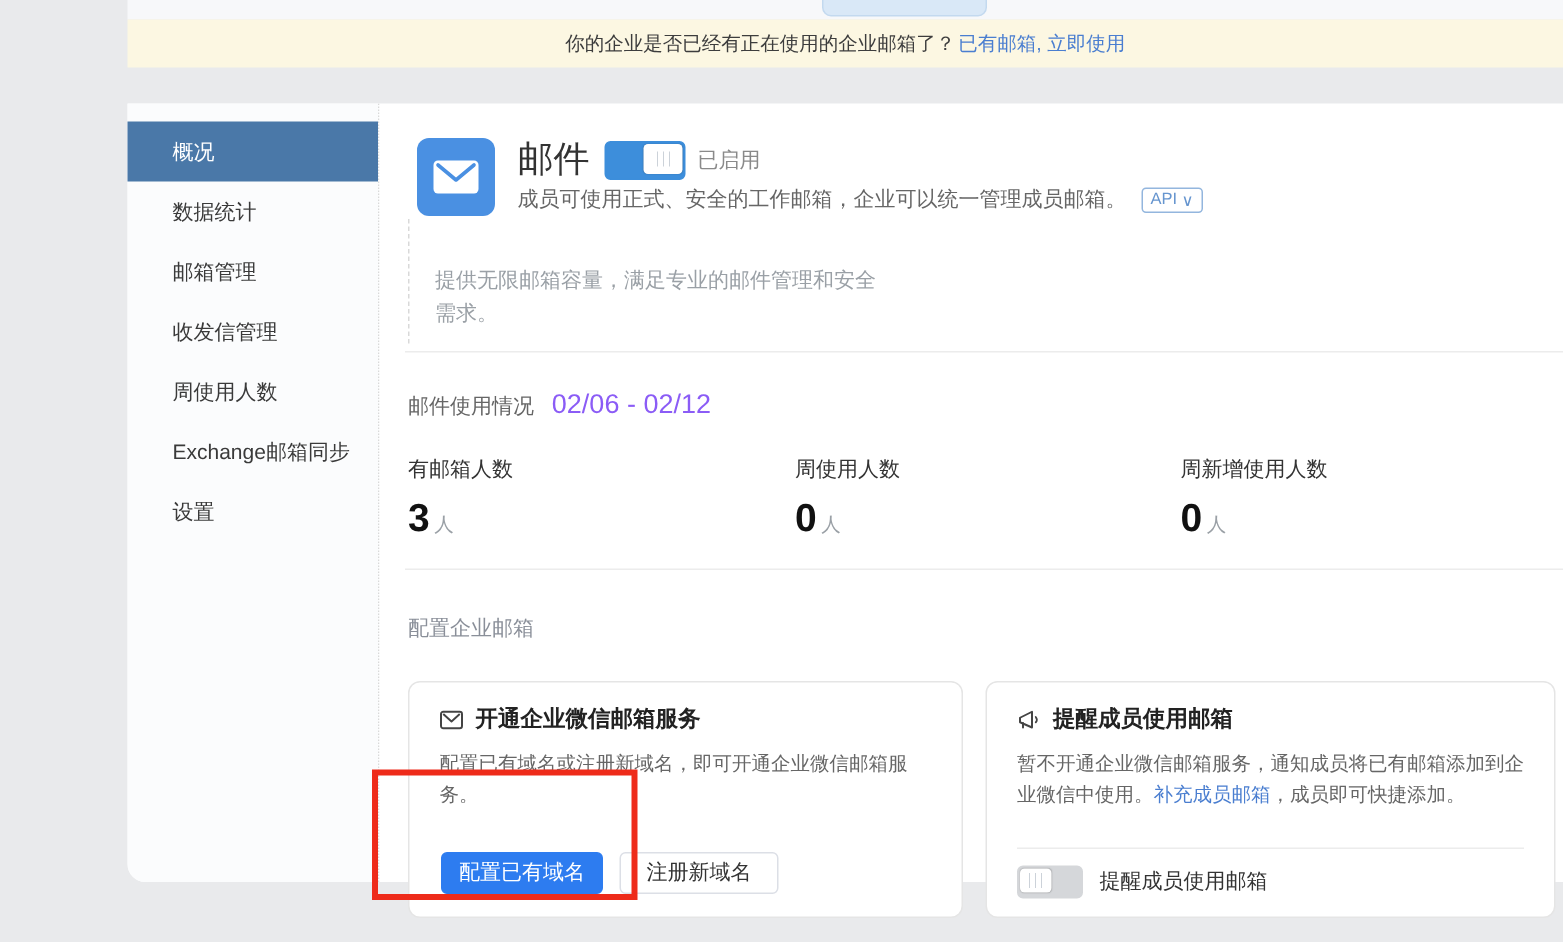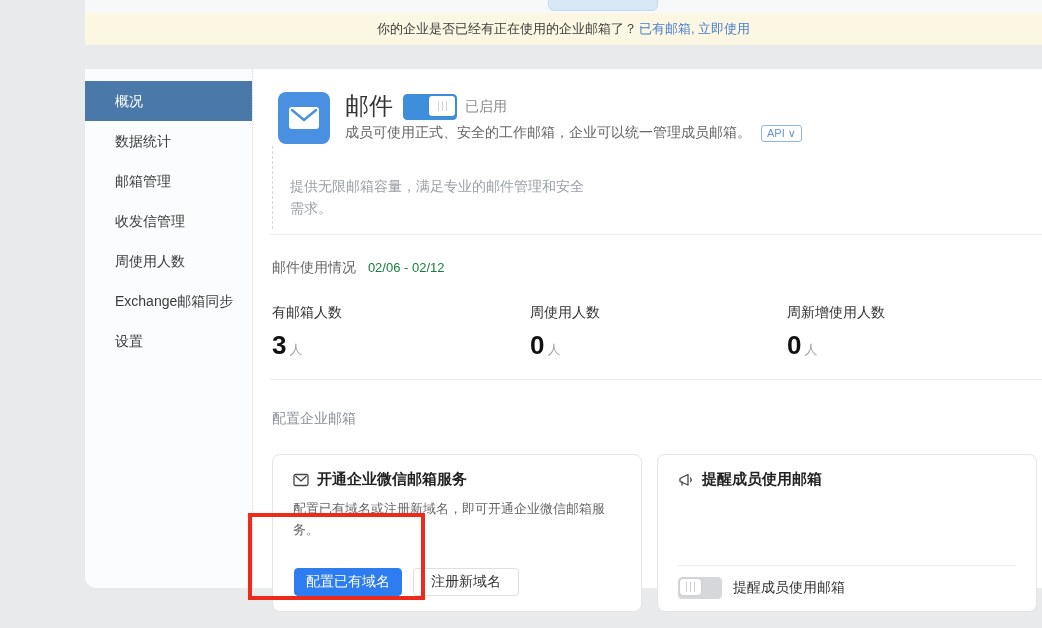--- a/index.html
+++ b/index.html
@@ -40,21 +40,21 @@
     padding:1px 5px;cursor:pointer;display:inline-flex;align-items:center;gap:3px;background:#fff;}
   .edition-row{position:absolute;left:38px;top:79px;display:flex;align-items:center;}
   .edition-label{font-size:14px;color:#8a8f99;margin-right:12px;line-height:24px;}
   .upgrade-btn{height:24px;border-radius:12px;padding:0 12px 0 9px;border:none;cursor:pointer;
     background:linear-gradient(180deg,#dfa93e,#cd9229);color:#fff;font-size:13px;font-weight:bold;
     display:inline-flex;align-items:center;gap:4px;font-family:inherit;}
   .dash-guide{position:absolute;left:20px;top:77px;height:83px;width:0;border-left:1px dashed #d9d9d9;}
   .upgrade-note{position:absolute;left:38px;top:106px;width:300px;font-size:14px;color:#9aa0a6;line-height:22px;}
   .divider{position:absolute;left:18px;right:0;height:0;border-top:1px solid #ececec;}
   .usage-title-row{position:absolute;left:20px;top:190px;font-size:14px;color:#666;}
-  .usage-title-row .date-range{color:#15803d;font-size:13px;margin-left:8px;}
+  .usage-title-row .date-range{color:#8b5cf6;font-size:18px;margin-left:8px;}
   .stat{position:absolute;top:235px;}
   .stat .stat-label{font-size:14px;color:#333;}
   .stat .stat-value{margin-top:8px;font-size:26px;font-weight:bold;color:#111;}
   .stat .stat-unit{font-size:13px;color:#9aa0a6;font-weight:normal;margin-left:3px;}
   .setup-title{position:absolute;left:20px;top:341px;font-size:14px;color:#8a8f99;}
   .card{position:absolute;top:385px;height:158px;border:1px solid #e5e5e5;border-radius:8px;
     background:#fff;box-sizing:border-box;}
   .card-title-row{position:absolute;left:20px;top:15px;display:flex;align-items:center;gap:8px;
     font-size:15px;font-weight:bold;color:#222;}
   .card-body{position:absolute;left:20px;right:18px;top:43px;font-size:13px;color:#666;line-height:21px;}
@@ -187,20 +187,23 @@
 
       <div class="card" style="left:405px;width:380px;">
         <div class="card-title-row">
           <svg width="16" height="14" viewBox="0 0 16 14">
             <path d="M2 5.5 L10 1.5 V12 L2 8.5 Z" fill="none" stroke="#444" stroke-width="1.3" stroke-linejoin="round"></path>
             <path d="M4 9 V12" stroke="#444" stroke-width="1.3" stroke-linecap="round"></path>
             <path d="M12.5 5 Q14 6.8 12.5 8.6" fill="none" stroke="#444" stroke-width="1.2" stroke-linecap="round"></path>
           </svg>
           <span>提醒成员使用邮箱</span>
         </div>
+        <div class="card-body">
+          <span>暂不开通企业微信邮箱服务，通知成员将已有邮箱添加到企业微信中使用。</span><a>补充成员邮箱</a><span>，成员即可快捷添加。</span>
+        </div>
         <div class="card-divider"></div>
         <div class="toggle toggle-off">
           <div class="handle">
               <span class="grips"></span>
             </div>
         </div>
         <div class="toggle-off-label">提醒成员使用邮箱</div>
       </div>
 
     </div>

